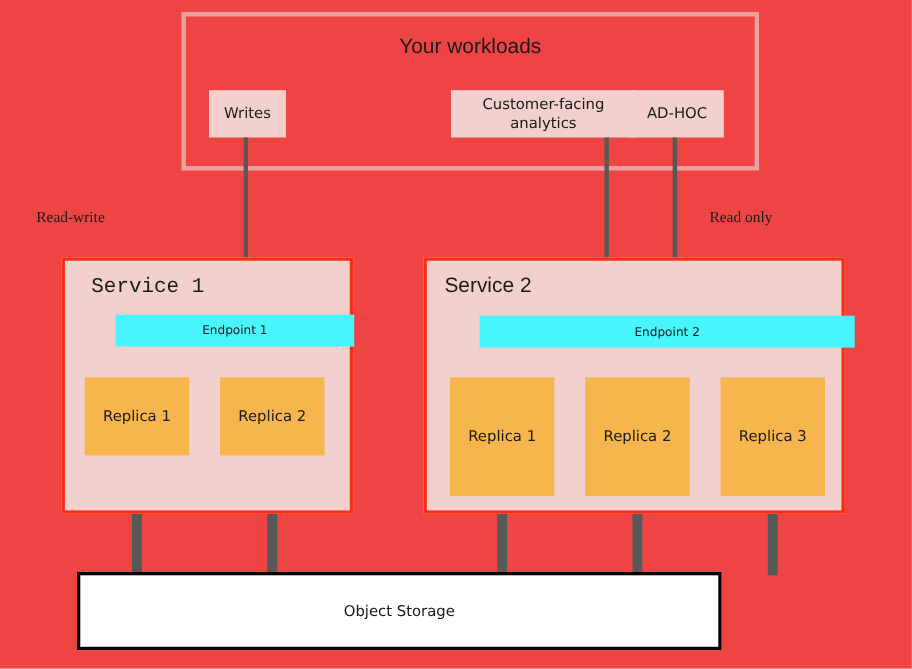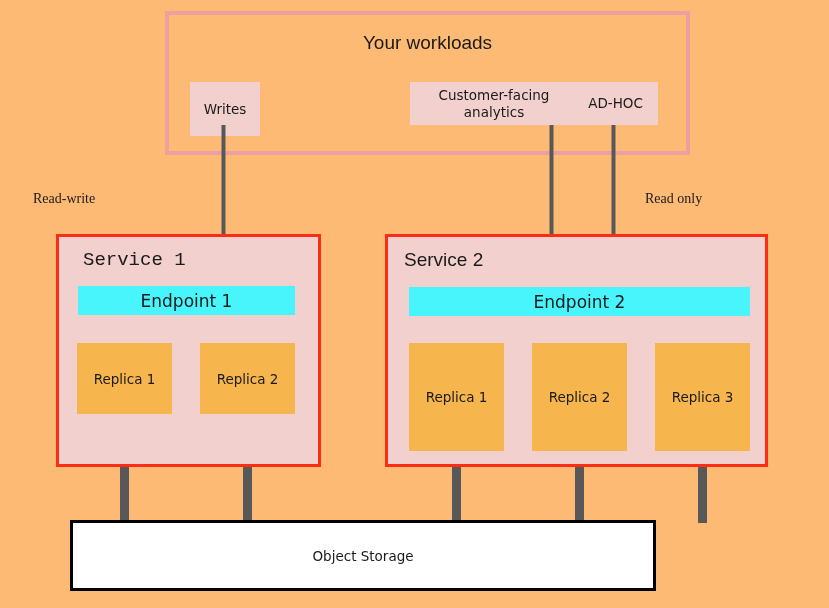--- a/index.html
+++ b/index.html
@@ -4,21 +4,21 @@
 <style>
   html, body {
     margin: 0;
     padding: 0;
     background: #ffffff;
   }
   #canvas {
     position: relative;
     width: 829px;
     height: 608px;
-    background: #fdba74;
+    background: #ef4444;
     overflow: hidden;
     font-family: "DejaVu Sans", sans-serif;
   }
 
   
   .workloads-box {
     position: absolute;
     left: 165px;
     top: 11px;
     width: 525px;
@@ -44,21 +44,21 @@
     background: #f2d0ce;
     color: #1a1a1a;
     font-size: 13.5px;
     display: flex;
     align-items: center;
     justify-content: center;
     text-align: center;
     line-height: 1.25;
     box-sizing: border-box;
   }
-  #chip-writes   { left: 190px; top: 82px; width: 70px;  height: 54px; }
+  #chip-writes   { left: 190px; top: 82px; width: 70px;  height: 43px; }
   #chip-cfa      { left: 410px; top: 82px; width: 168px; height: 43px; }
   #chip-adhoc    { left: 573px; top: 82px; width: 85px;  height: 43px; }
 
   
   .side-caption {
     position: absolute;
     font-family: Liberation Serif, serif;
     font-size: 14px;
     color: #1a1a1a;
     white-space: nowrap;
@@ -84,25 +84,26 @@
     white-space: nowrap;
   }
   #service-1-title { left: 83px;  top: 249px; font-family: Liberation Mono, monospace; }
   #service-2-title { left: 404px; top: 249px; }
 
   
   .endpoint {
     position: absolute;
     background: #48f5fc;
     color: #1a1a1a;
-    font-size: 17px;
-    display: flex;
-    align-items: center;
-    justify-content: center;
-    box-sizing: border-box;
+    font-size: 11px;
+    display: flex;
+    align-items: center;
+    justify-content: center;
+    box-sizing: border-box;
+    margin-left: 27px;
   }
   #endpoint-1 { left: 78px;  top: 286px; width: 217px; height: 29px; }
   #endpoint-2 { left: 409px; top: 287px; width: 341px; height: 29px; }
 
   
   .replica {
     position: absolute;
     background: #f7b54e;
     color: #1a1a1a;
     font-size: 13.5px;

